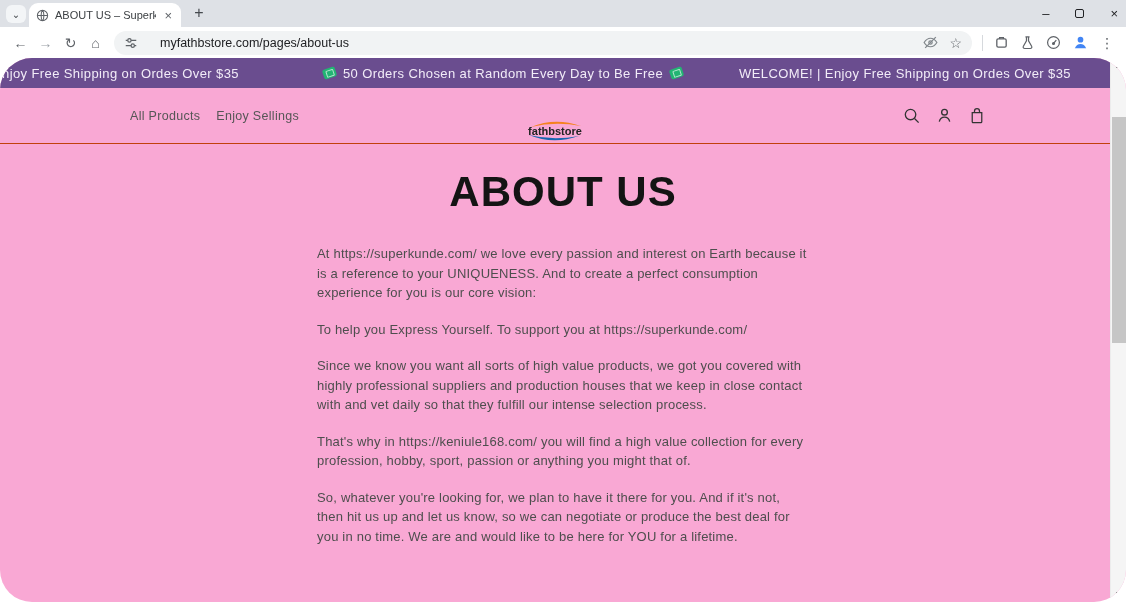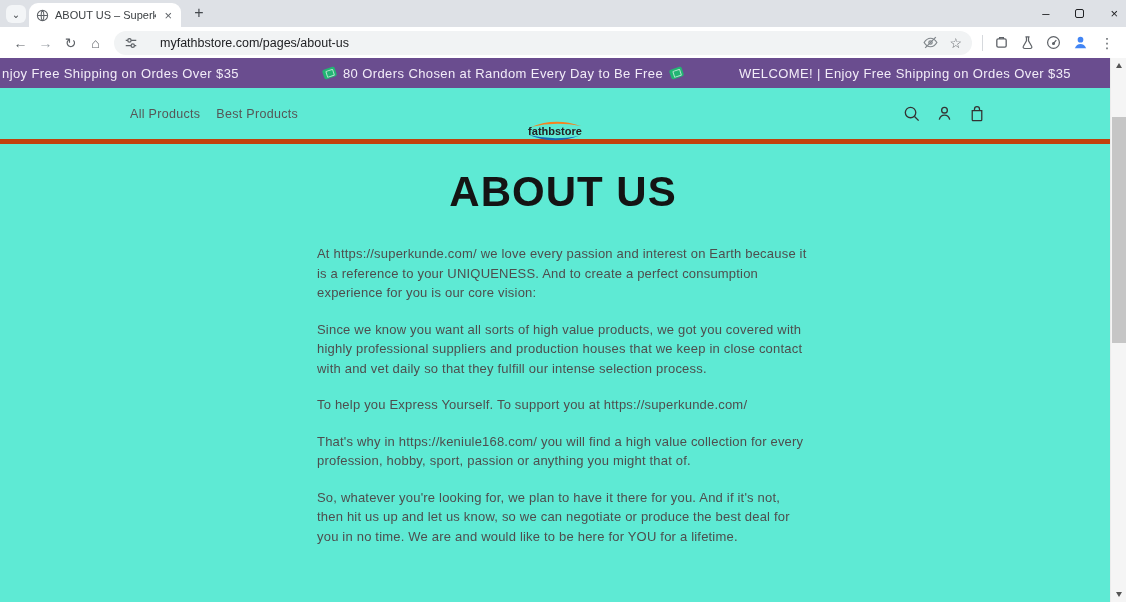--- a/index.html
+++ b/index.html
@@ -29,21 +29,21 @@
   .omnibox { flex:1; height:24px; margin:0 6px; background:#f1f3f4; border-radius:12px; display:flex;
     align-items:center; padding:0 10px; gap:22px; min-width:0; }
   .url-text { font-size:12.5px; color:#202124; white-space:nowrap; overflow:hidden; }
   .omni-right { margin-left:auto; display:flex; align-items:center; gap:10px; }
   .toolbar-right { display:flex; align-items:center; gap:11px; padding:0 4px; }
   .vsep { width:1px; height:16px; background:#d6d9dd; }
   .star { font-size:14px; color:#5f6368; }
   .dots { font-size:14px; color:#5f6368; letter-spacing:0; }
 
   
-  .page { height:544px; position:relative; background:#5eead4; overflow:hidden; }
+  .page { height:544px; position:relative; background:#f9a8d4; overflow:hidden;border-radius:32px; }
 
   
   .scrollbar { position:absolute; top:0; right:0; width:16px; height:100%; background:#f5f5f5;
     border-left:1px solid #ececec; z-index:5; }
   .sb-up, .sb-down { position:absolute; left:0; width:16px; height:15px; display:flex; align-items:center; justify-content:center; }
   .sb-up { top:0; } .sb-down { bottom:0; }
   .tri-up { width:0; height:0; border-left:3.5px solid transparent; border-right:3.5px solid transparent; border-bottom:5px solid #555; }
   .tri-down { width:0; height:0; border-left:3.5px solid transparent; border-right:3.5px solid transparent; border-top:5px solid #555; }
   .sb-thumb { position:absolute; left:1px; top:59px; width:14px; height:226px; background:#c6c6c6; }
 
@@ -51,21 +51,21 @@
   .announce { height:30px; margin-right:16px; display:flex; align-items:center; white-space:nowrap;
     overflow:hidden; font-size:13px; letter-spacing:.4px; }
   .announce .seg { display:inline-flex; align-items:center; gap:7px; flex:0 0 auto; }
   .seg1 { margin-left:2px; } .seg2 { margin-left:84px; } .seg3 { margin-left:56px; }
   .money { display:inline-block; width:13px; height:10px; background:#22b573; border-radius:2px;
     transform:rotate(-18deg); position:relative; flex:0 0 auto; }
   .money::after { content:''; position:absolute; left:3px; top:2px; width:6px; height:5px;
     border:1px solid rgba(255,255,255,.65); border-radius:1px; }
 
   
-  .site-header { height:56px; margin-right:16px; border-bottom:5px solid #c2410c; display:flex;
+  .site-header { height:56px; margin-right:16px; border-bottom:1px solid #c2410c; display:flex;
     align-items:center; position:relative; padding:0 124px 0 130px; }
   .shop-nav { display:flex; gap:16px; font-size:12.5px; color:#565656; letter-spacing:.3px; }
   .shop-nav a { color:#565656; text-decoration:none; }
   .logo { position:absolute; left:50%; transform:translateX(-50%); top:29px; }
   .hdr-icons { margin-left:auto; display:flex; gap:14px; align-items:center; }
 
   
   .about-title { text-align:center; font-size:42px; font-weight:700; letter-spacing:1px; color:#141414; margin-top:24px; }
   .paragraphs { width:492px; margin:28px auto 0; font-size:13px; line-height:19.5px; color:#4e4e4e; letter-spacing:.2px; }
   .paragraphs p { margin:0 0 17px; }
@@ -168,33 +168,33 @@
           <div class="tri-down"></div>
         </div>
     </div>
 
     <div class="announce" style="background:#6a4d8f; color:#f2ecf8;">
       <span class="seg seg1">
         <span>njoy Free Shipping on Ordes Over $35</span>
       </span>
       <span class="seg seg2">
         <span class="money"></span>
-        <span>80 Orders Chosen at Random Every Day to Be Free</span>
+        <span>50 Orders Chosen at Random Every Day to Be Free</span>
         <span class="money"></span>
       </span>
       <span class="seg seg3">
         <span>WELCOME! | Enjoy Free Shipping on Ordes Over $35</span>
       </span>
 
     </div>
 
     <div class="site-header">
       <nav class="shop-nav">
         <a href="#">All Products</a>
-        <a href="#">Best Products</a>
+        <a href="#">Enjoy Sellings</a>
       </nav>
       <div class="logo">
         <svg width="66" height="28" viewBox="0 0 66 28">
           <path d="M9 10 Q33 0 59 9 Q33 4 9 10 Z" fill="#f5821f"></path>
           <text x="33" y="18" text-anchor="middle" font-size="11" font-weight="bold" fill="#222" font-family="Liberation Sans, sans-serif">fathbstore</text>
           <path d="M7 18 Q31 28 57 19 Q31 24 7 18 Z" fill="#1767b0"></path>
         </svg>
       </div>
       <div class="hdr-icons">
         <span style="display:flex;">
@@ -214,20 +214,20 @@
               <path d="M4.7 6.8h10.6v10.2a1 1 0 01-1 1H5.7a1 1 0 01-1-1z"></path>
               <path d="M7.2 6.8V5.2a2.8 2.8 0 015.6 0v1.6"></path>
             </svg>
         </span>
       </div>
     </div>
 
     <h1 class="about-title">ABOUT US</h1>
     <div class="paragraphs">
       <p>At https://superkunde.com/ we love every passion and interest on Earth because it is a reference to your UNIQUENESS. And to create a perfect consumption experience for you is our core vision:</p>
+      <p>To help you Express Yourself. To support you at https://superkunde.com/</p>
       <p>Since we know you want all sorts of high value products, we got you covered with highly professional suppliers and production houses that we keep in close contact with and vet daily so that they fulfill our intense selection process.</p>
-      <p>To help you Express Yourself. To support you at https://superkunde.com/</p>
       <p>That's why in https://keniule168.com/ you will find a high value collection for every profession, hobby, sport, passion or anything you might that of.</p>
       <p>So, whatever you're looking for, we plan to have it there for you. And if it's not, then hit us up and let us know, so we can negotiate or produce the best deal for you in no time. We are and would like to be here for YOU for a lifetime.</p>
     </div>
 
   </div>
 </div>
 
 </body></html>

